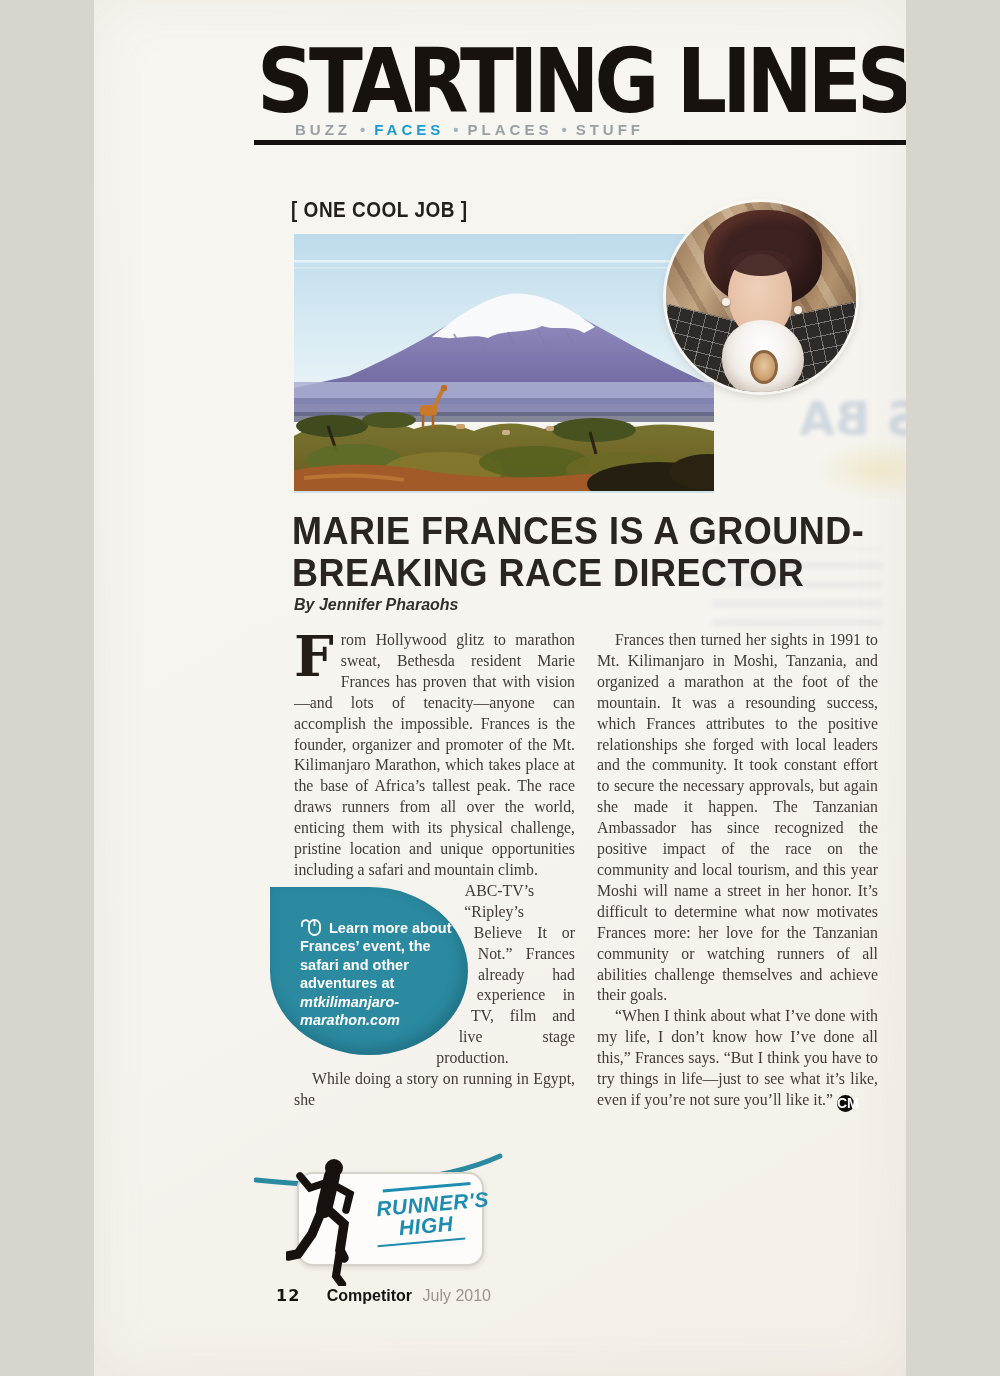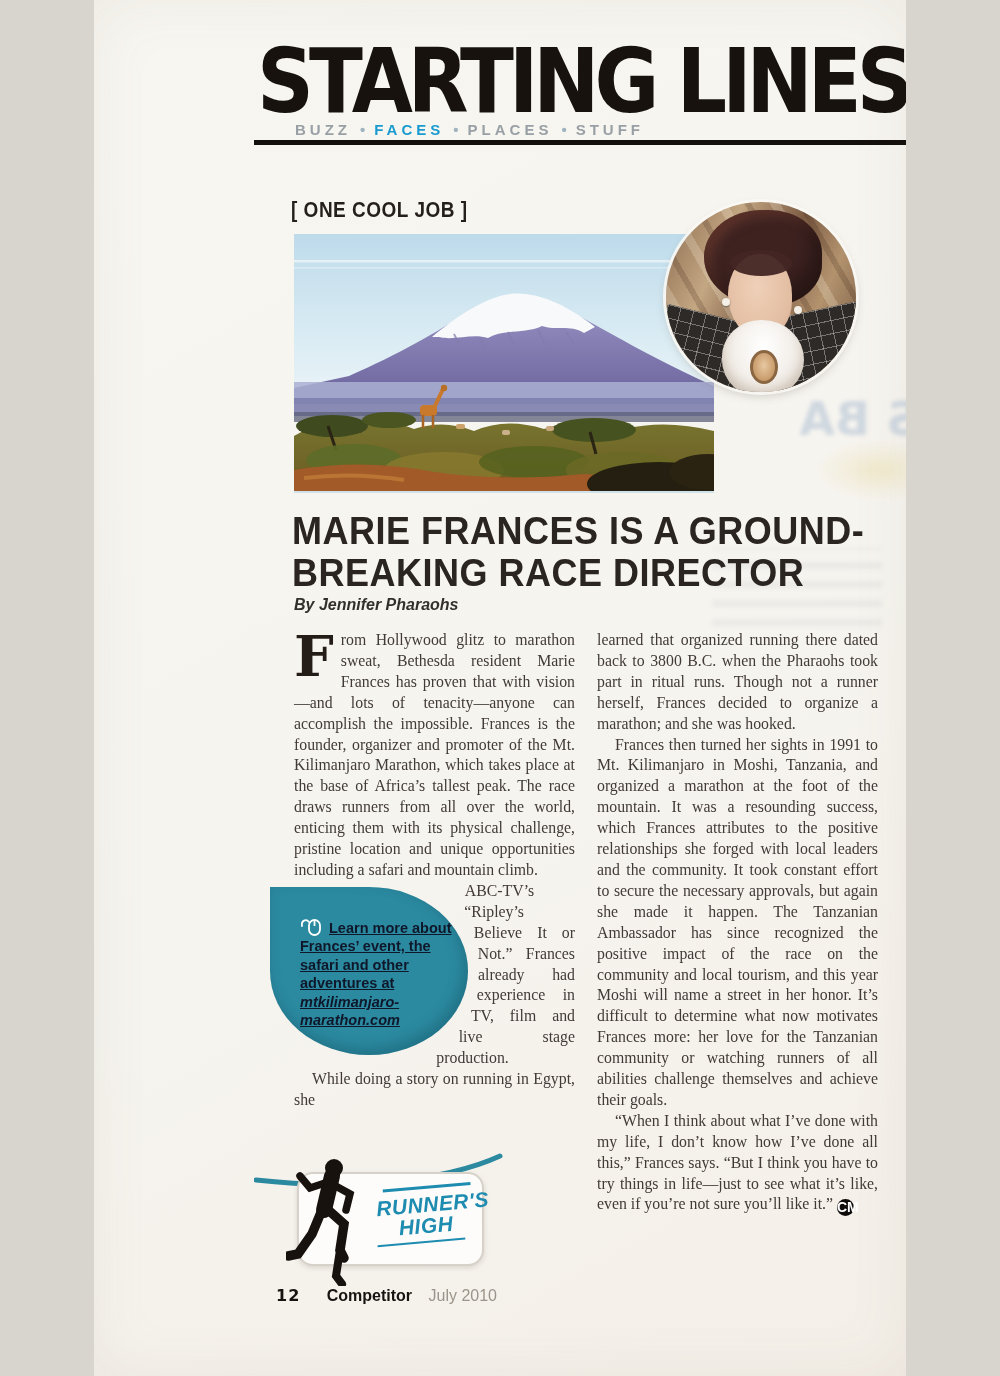--- a/index.html
+++ b/index.html
@@ -80,22 +80,22 @@
   .col p{margin:0;}
   .col p.ind{text-indent:18px;}
   .dropcap{float:left;font-family:"DejaVu Serif",serif;font-weight:bold;font-size:56px;
     line-height:46px;padding:3px 7px 0 0;color:#241c17;}
 
   
   .bubble{float:left;display:block;width:198px;height:168px;margin:6px 10px 6px -24px;
     shape-outside:ellipse(52% 52% at 48% 50%);
     background:#2b8aa0;border-radius:0 50% 50% 50%;
     box-shadow:inset -4px -6px 14px rgba(0,40,55,.25);
-    font-family:"Liberation Sans",sans-serif;color:#0f172a;font-weight:bold;
-    font-size:14.5px;line-height:18.5px;text-align:left;text-indent:0;text-decoration:underline;}
+    font-family:"Liberation Sans",sans-serif;color:#ffffff;font-weight:bold;
+    font-size:14.5px;line-height:18.5px;text-align:left;text-indent:0;}
   .bubble-inner{display:block;padding:30px 16px 0 30px;}
   .bubble i{font-style:italic;font-weight:bold;}
   .mouse-ic{vertical-align:-3px;margin-right:5px;}
 
   .cm-mark{display:inline-block;width:17px;height:17px;border-radius:50%;background:#0e0c0a;
     color:#fff;font-family:"Liberation Sans",sans-serif;font-weight:bold;font-size:14px;
     line-height:17px;text-align:center;vertical-align:-3px;letter-spacing:0;text-indent:0;}
 
   
   .swoosh{position:absolute;left:160px;top:1146px;}
@@ -106,21 +106,21 @@
     color:#1e8cb0;font-family:"Liberation Sans",sans-serif;font-weight:bold;font-style:italic;
     font-size:21px;line-height:21px;letter-spacing:.5px;text-align:center;width:96px;}
   .rh-line{height:2.5px;background:#1e8cb0;width:88px;}
   .rh-line.top{margin:0 0 5px 8px;}
   .rh-line.bot{margin:5px 0 0 -2px;}
 
   
   .footer{position:absolute;left:182px;top:1286px;font-size:16px;white-space:nowrap;}
   .footer .num{font-family:"DejaVu Sans",sans-serif;font-weight:bold;color:#171310;letter-spacing:1px;}
   .footer .mag{font-weight:bold;color:#171310;margin-left:22px;}
-  .footer .issue{color:#9b948a;margin-left:12px;}
+  .footer .issue{color:#9b948a;margin-left:6px;}
 </style>
 </head>
 <body>
 
 <div class="page">
 
   <div class="ghost-top">TAT</div>
   <div class="ghost-mid">YES BA</div>
   <div class="ghost-par"></div>
   <div class="ghost-smudge"></div>
@@ -213,21 +213,20 @@
             <span class="bubble-inner"><svg class="mouse-ic" width="24" height="19" viewBox="0 0 24 19">
                 <path d="M2,9 C1,4 6,1 9,5" fill="none" stroke="#ffffff" stroke-width="1.8" stroke-linecap="round"></path>
                 <rect x="9" y="3" width="11" height="15" rx="5.5" fill="none" stroke="#ffffff" stroke-width="1.8"></rect>
                 <path d="M14.5,3 L14.5,9" stroke="#ffffff" stroke-width="1.8"></path>
               </svg><span>Learn more about Frances’ event, the safari and other adventures at </span><i>mtkilimanjaro-marathon.com</i></span>
           </span><span>ABC-TV’s “Ripley’s Believe It or Not.” Frances already had experience in TV, film and live stage production.</span>
       </p>
       <p class="ind">While doing a story on running in Egypt, she</p>
     </div>
     <div class="col">
-      <p>learned that organized running there dated back to 3800 B.C. when the Pharaohs took part in ritual runs. Though not a runner herself, Frances decided to organize a marathon; and she was hooked.</p>
       <p class="ind">Frances then turned her sights in 1991 to Mt. Kilimanjaro in Moshi, Tanzania, and organized a marathon at the foot of the mountain. It was a resounding success, which Frances attributes to the positive relationships she forged with local leaders and the community. It took constant effort to secure the necessary approvals, but again she made it happen. The Tanzanian Ambassador has since recognized the positive impact of the race on the community and local tourism, and this year Moshi will name a street in her honor. It’s difficult to determine what now motivates Frances more: her love for the Tanzanian community or watching runners of all abilities challenge themselves and achieve their goals.</p>
       <p class="ind"><span>“When I think about what I’ve done with my life, I don’t know how I’ve done all this,” Frances says. “But I think you have to try things in life—just to see what it’s like, even if you’re not sure you’ll like it.”</span> <span class="cm-mark">CM</span></p>
     </div>
   </div>
 
   <svg class="swoosh" width="250" height="46" viewBox="0 0 250 46">
     <path d="M246,10 C190,36 90,44 2,34" fill="none" stroke="#2b8aa0" stroke-width="5" stroke-linecap="round"></path>
   </svg>
 
   <div class="rh-box"></div>

